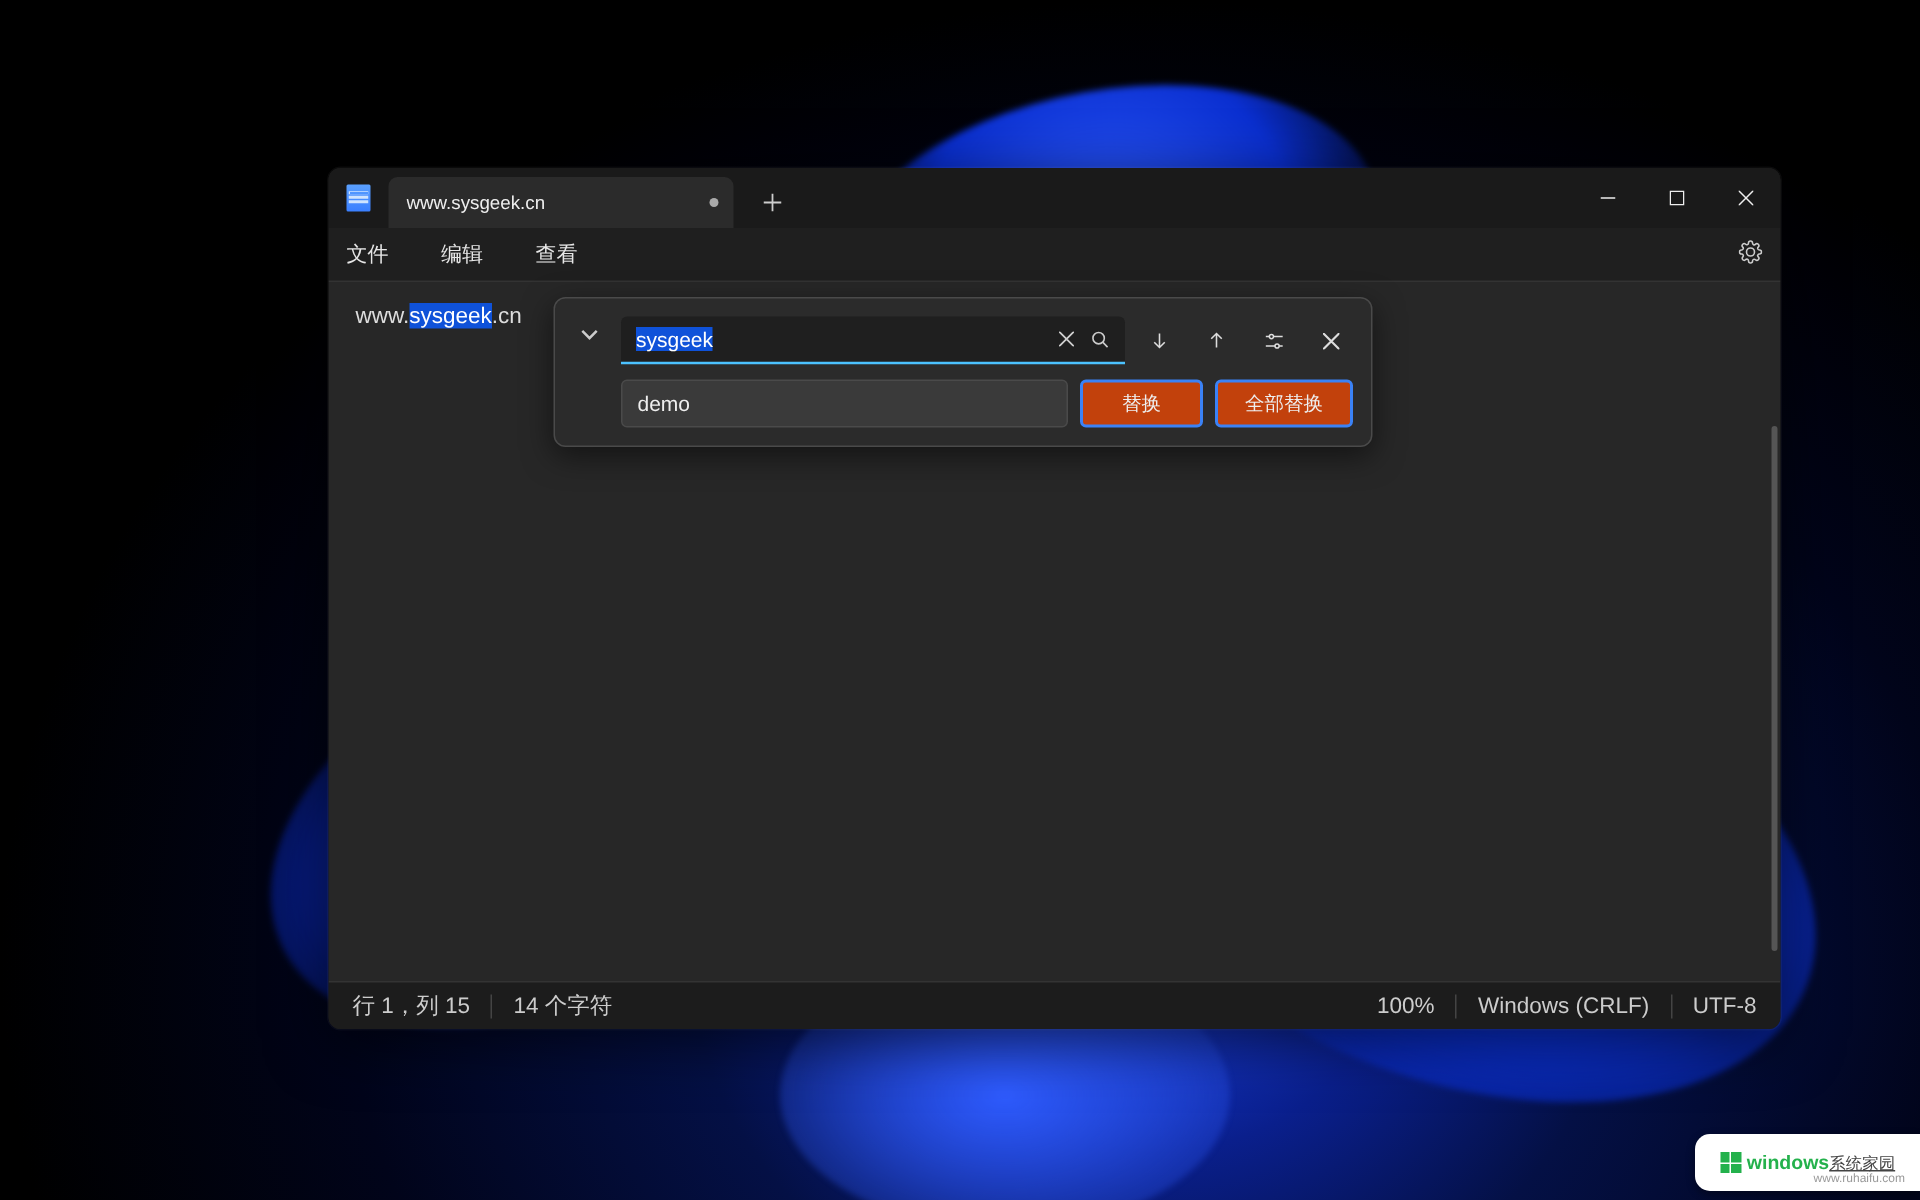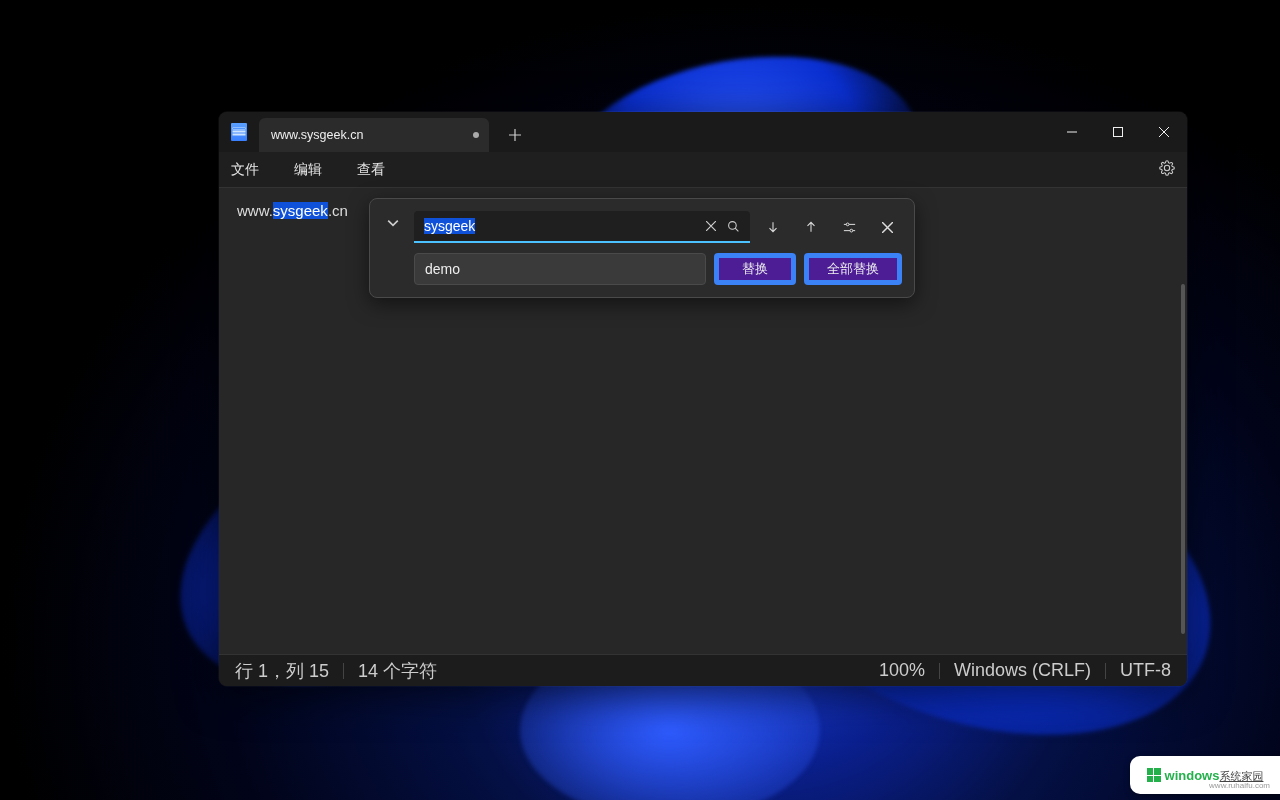--- a/index.html
+++ b/index.html
@@ -187,36 +187,36 @@
     border: 1px solid #4a4a4a;
     border-radius: 4px;
     display: flex; align-items: center;
     padding: 0 10px;
     font-size: 14px;
     color: #eee;
   }
   .pill-btn {
     height: 32px;
     padding: 0 18px;
-    background: #4c1d95;
-    border: 5px solid #3b82f6;
+    background: #c2410c;
+    border: 2px solid #3b82f6;
     border-radius: 4px;
     display: flex; align-items: center; justify-content: center;
     font-size: 13px;
     color: #eee;
     min-width: 82px;
   }
 
   .statusbar {
     height: 32px;
     background: #1c1c1c;
     border-top: 1px solid #333;
     display: flex;
     align-items: center;
-    font-size: 18px;
+    font-size: 15px;
     color: #ccc;
     padding: 0 16px;
     gap: 14px;
   }
   .statusbar .div {
     width: 1px; height: 16px; background: #444;
   }
   .statusbar .flex { flex: 1; }
 
   .watermark {

